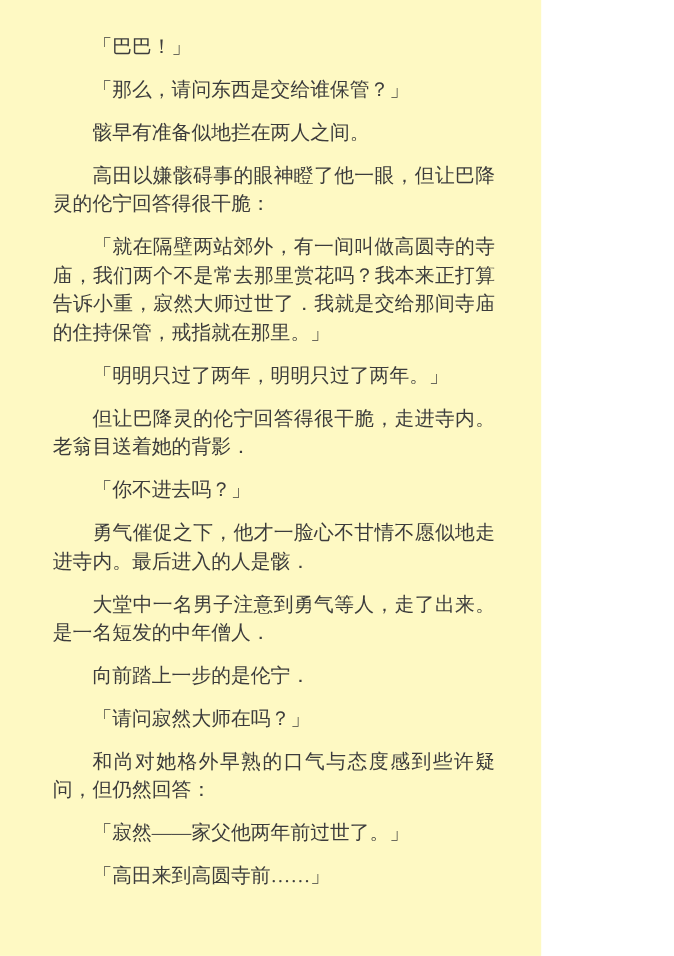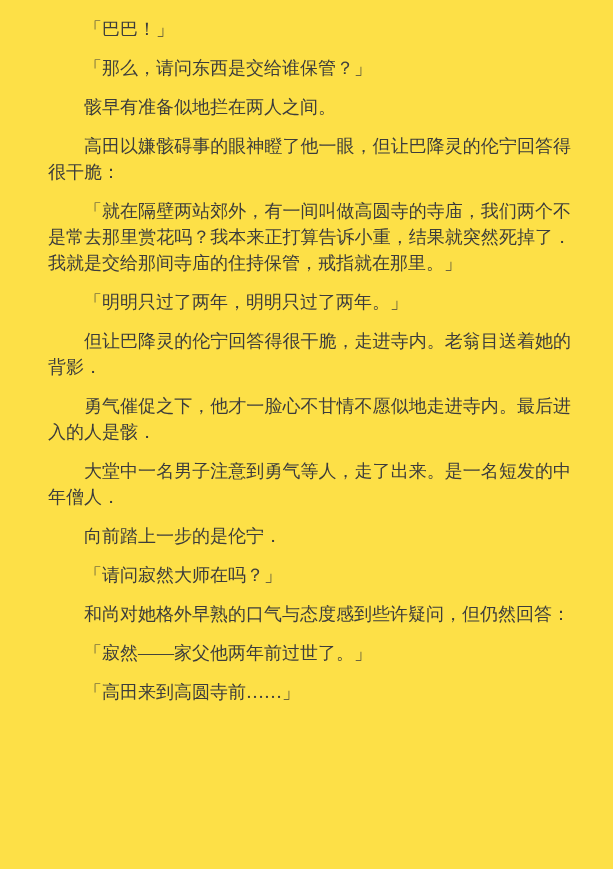--- a/index.html
+++ b/index.html
@@ -7,24 +7,24 @@
     padding: 0;
     background: #ffffff;
   }
   body {
     width: 613px;
     height: 869px;
     overflow: hidden;
   }
   .page {
     box-sizing: border-box;
-    width: 613px;
+    width: 492px;
     height: 869px;
-    padding: 16px 42px 0 48px;
-    background: #fde047;
+    padding: 29px 42px 0 48px;
+    background: #fef9c3;
     font-family: "Liberation Serif", "DejaVu Serif", serif;
   }
   .page p {
     margin: 0 0 13px 0;
     font-size: 18px;
     line-height: 26px;
     letter-spacing: 0;
     color: #3c3c3c;
     text-indent: 2em;
     text-align: justify;
@@ -33,23 +33,24 @@
   }
 </style>
 </head>
 <body style="background: rgb(255, 255, 255);">
 
 <div class="page" style="color: rgb(60, 60, 60);">
   <p>「巴巴！」</p>
   <p>「那么，请问东西是交给谁保管？」</p>
   <p>骸早有准备似地拦在两人之间。</p>
   <p>高田以嫌骸碍事的眼神瞪了他一眼，但让巴降灵的伦宁回答得很干脆：</p>
-  <p>「就在隔壁两站郊外，有一间叫做高圆寺的寺庙，我们两个不是常去那里赏花吗？我本来正打算告诉小重，结果就突然死掉了．我就是交给那间寺庙的住持保管，戒指就在那里。」</p>
+  <p>「就在隔壁两站郊外，有一间叫做高圆寺的寺庙，我们两个不是常去那里赏花吗？我本来正打算告诉小重，寂然大师过世了．我就是交给那间寺庙的住持保管，戒指就在那里。」</p>
   <p>「明明只过了两年，明明只过了两年。」</p>
   <p>但让巴降灵的伦宁回答得很干脆，走进寺内。老翁目送着她的背影．</p>
+  <p>「你不进去吗？」</p>
   <p>勇气催促之下，他才一脸心不甘情不愿似地走进寺内。最后进入的人是骸．</p>
   <p>大堂中一名男子注意到勇气等人，走了出来。是一名短发的中年僧人．</p>
   <p>向前踏上一步的是伦宁．</p>
   <p>「请问寂然大师在吗？」</p>
   <p>和尚对她格外早熟的口气与态度感到些许疑问，但仍然回答：</p>
   <p>「寂然——家父他两年前过世了。」</p>
   <p>「高田来到高圆寺前……」</p>
 </div>
 
 </body></html>

